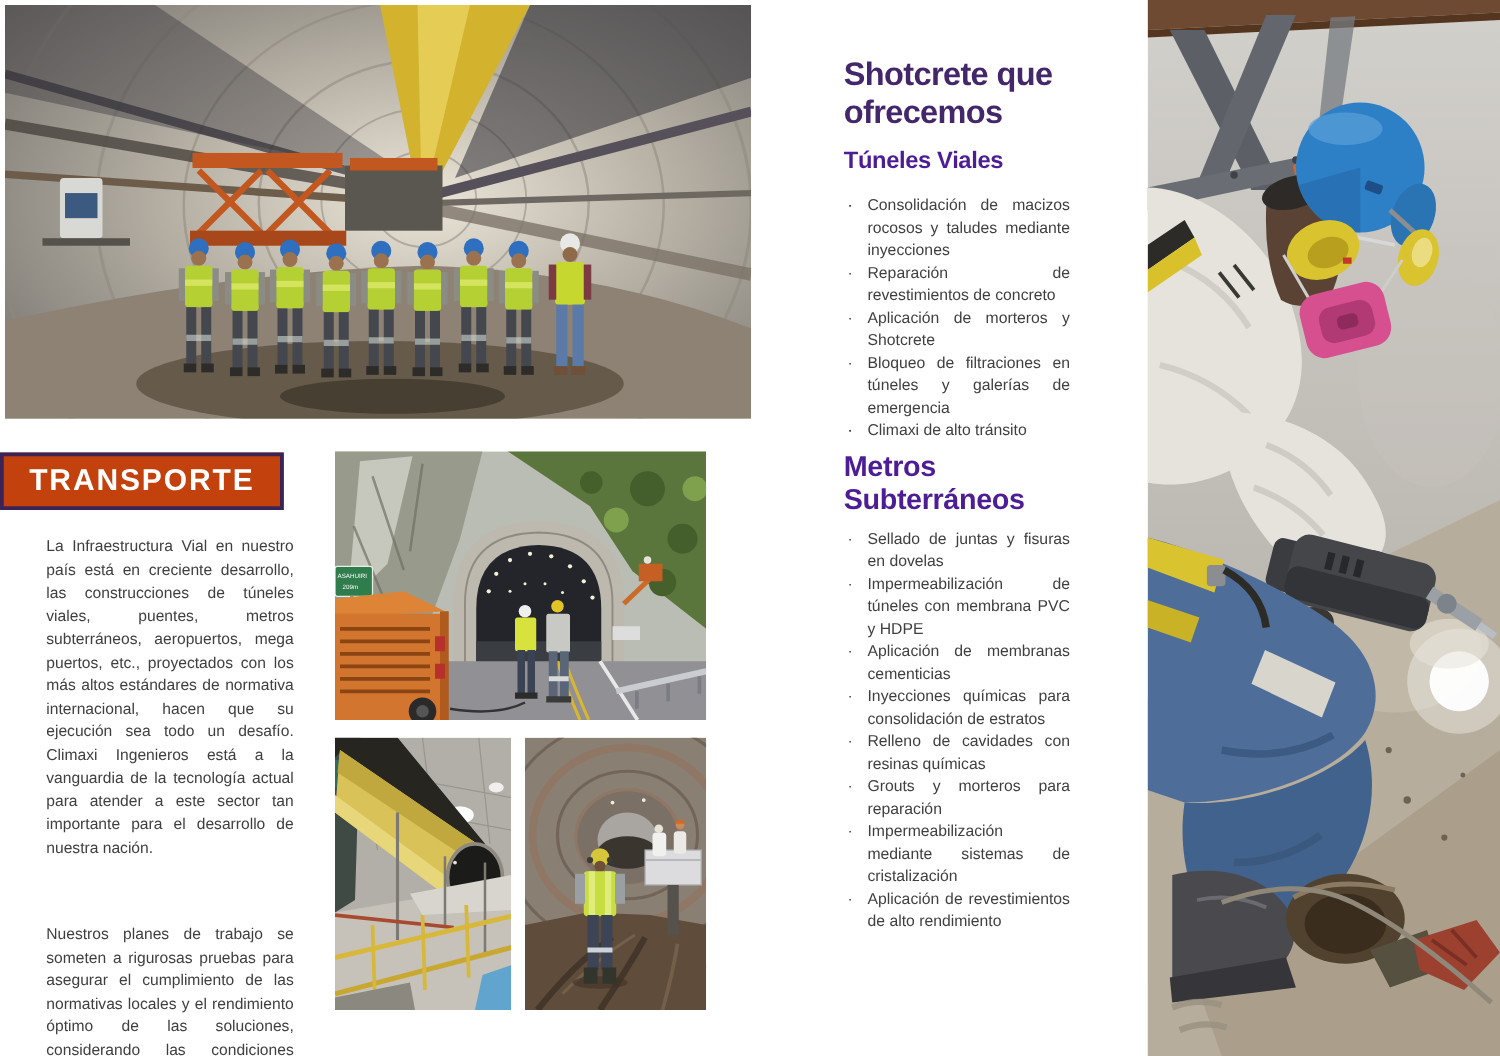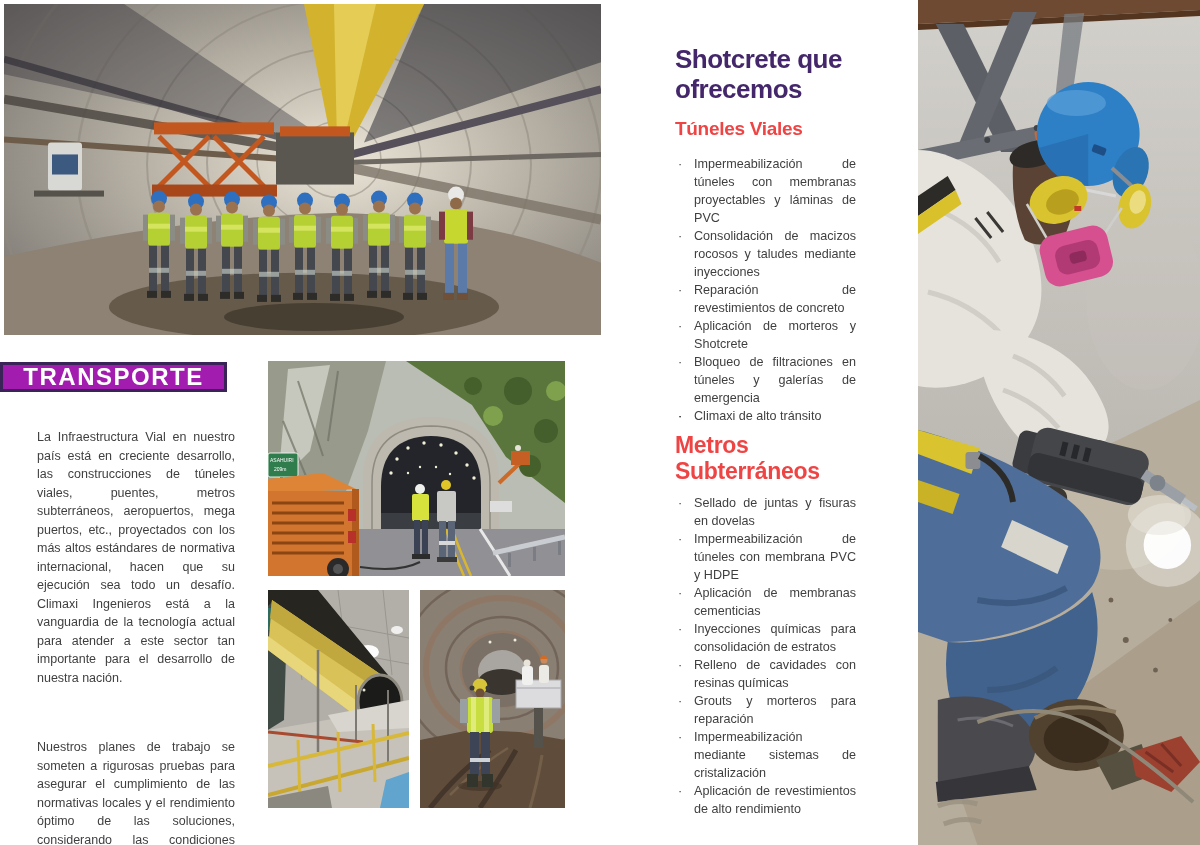--- a/index.html
+++ b/index.html
@@ -10,42 +10,42 @@
     height: 845px;
     background: #ffffff;
     overflow: hidden;
     font-family: "Liberation Sans", sans-serif;
   }
   .photo { position:absolute; overflow:hidden; }
   .photo svg { display:block; width:100%; height:100%; }
 
   
   .banner {
-    position:absolute; left:0; top:362px; width:227px; height:30px;
-    background:#a21caf; border:3px solid #3a2457;
+    position:absolute; left:0; top:362px; width:227px; height:46px;
+    background:#c2410c; border:3px solid #3a2457;
     display:flex; align-items:center; justify-content:center;
   }
   .banner span {
     color:#ffffff; font-weight:bold; font-size:24px; letter-spacing:1.5px;
   }
   .left-col {
     position:absolute; left:37px; top:428px; width:198px;
     color:#3f3f3f; font-size:12.5px; line-height:18.5px; text-align:justify;
   }
   .left-col p { margin:0; }
   .left-col p + p { margin-top:51px; }
 
   
   .services { position:absolute; left:675px; top:44px; width:181px; color:#3f3f3f; }
   .services-title {
     margin:0; color:#44276b; font-size:26px; line-height:30px;
     font-weight:bold; letter-spacing:-0.5px;
   }
   .services-sub {
-    margin:14px 0 0 0; color:#ef4444; font-weight:bold; letter-spacing:-0.3px;
+    margin:14px 0 0 0; color:#4c1d95; font-weight:bold; letter-spacing:-0.3px;
   }
   .sub-tuneles { font-size:19px; line-height:22px; margin-top:14px; }
   .sub-metros  { font-size:23px; line-height:26px; margin-top:7px; }
   ul.svc-list { margin:15px 0 0 0; padding:0; list-style:none;
     font-size:12.6px; line-height:18px; text-align:justify; }
   ul.svc-list li { position:relative; padding-left:19px; margin:0; }
   ul.svc-list .dot { position:absolute; left:3px; top:0; color:#3f3f3f; }
 
 </style>
 </head>
@@ -333,21 +333,20 @@
   </div>
 
   <div class="services">
     <h1 class="services-title">Shotcrete que ofrecemos</h1>
 
     <h2 class="services-sub sub-tuneles">Túneles Viales</h2>
     <ul class="svc-list">
 
         <li>
           <span class="dot">·</span>
-          <span>Impermeabilización de túneles con membranas proyectables y láminas de PVC</span>
         </li>
 
         <li>
           <span class="dot">·</span>
           <span>Consolidación de macizos rocosos y taludes mediante inyecciones</span>
         </li>
 
         <li>
           <span class="dot">·</span>
           <span>Reparación de revestimientos de concreto</span>

